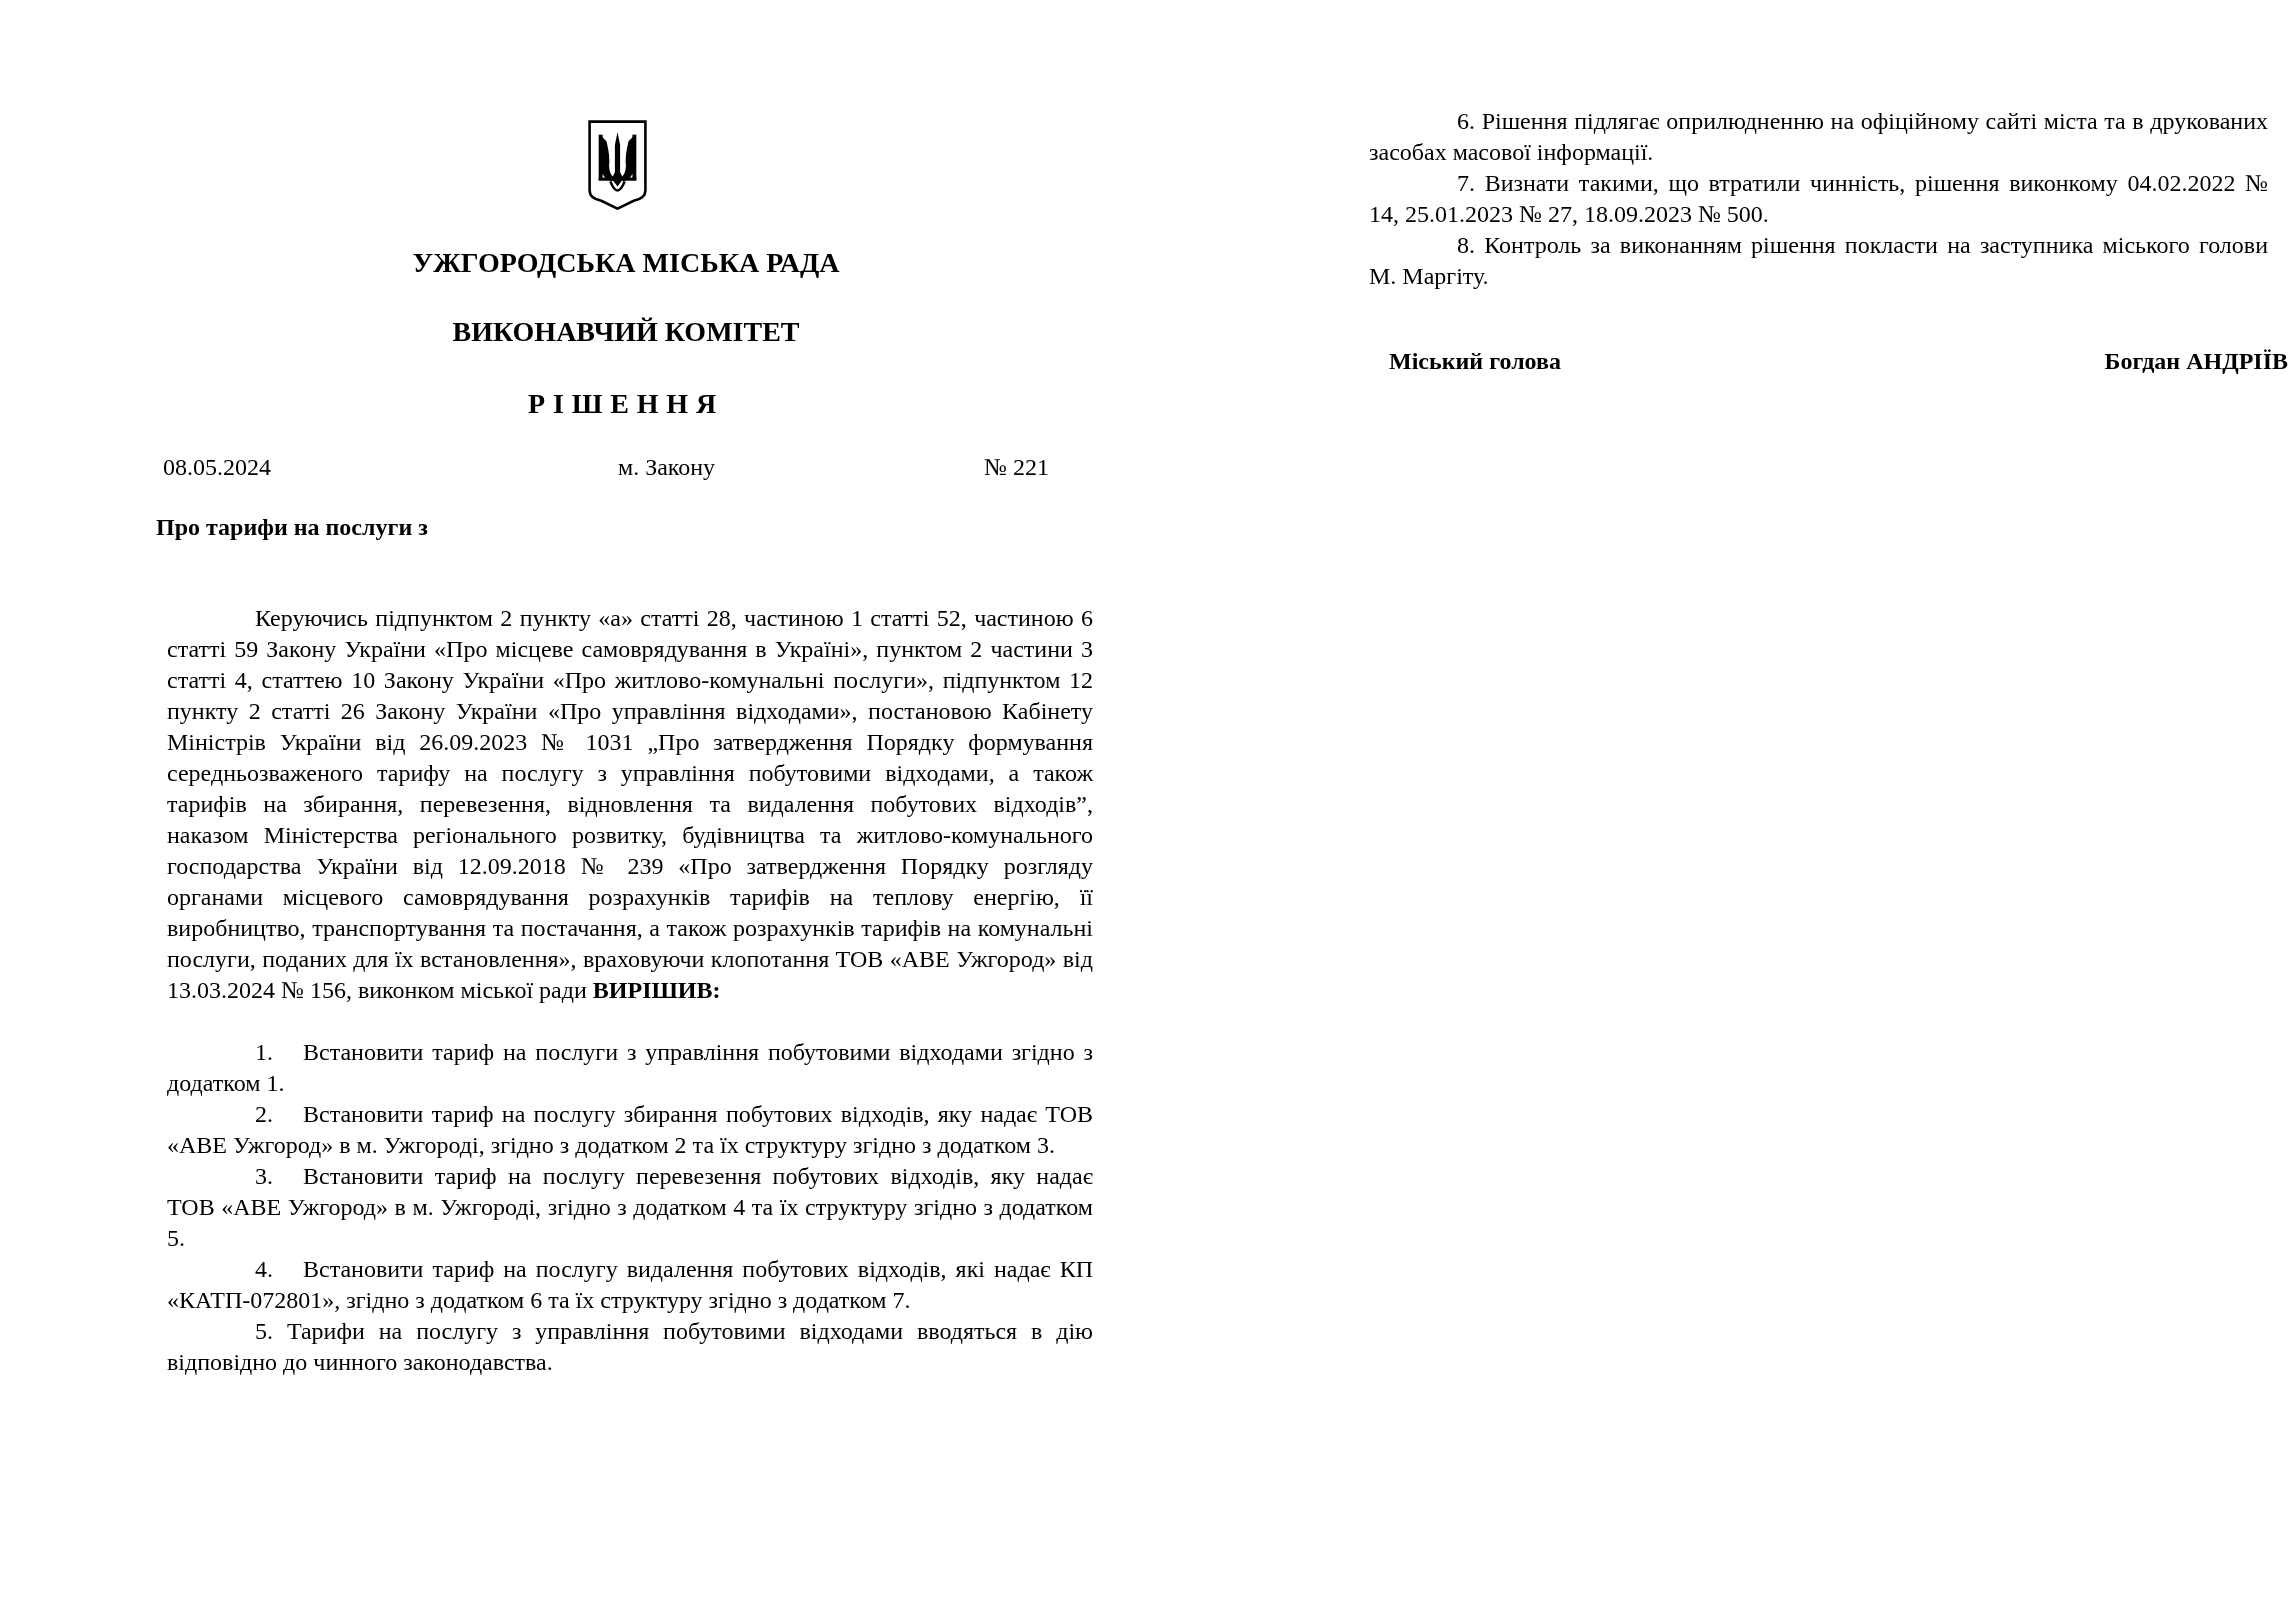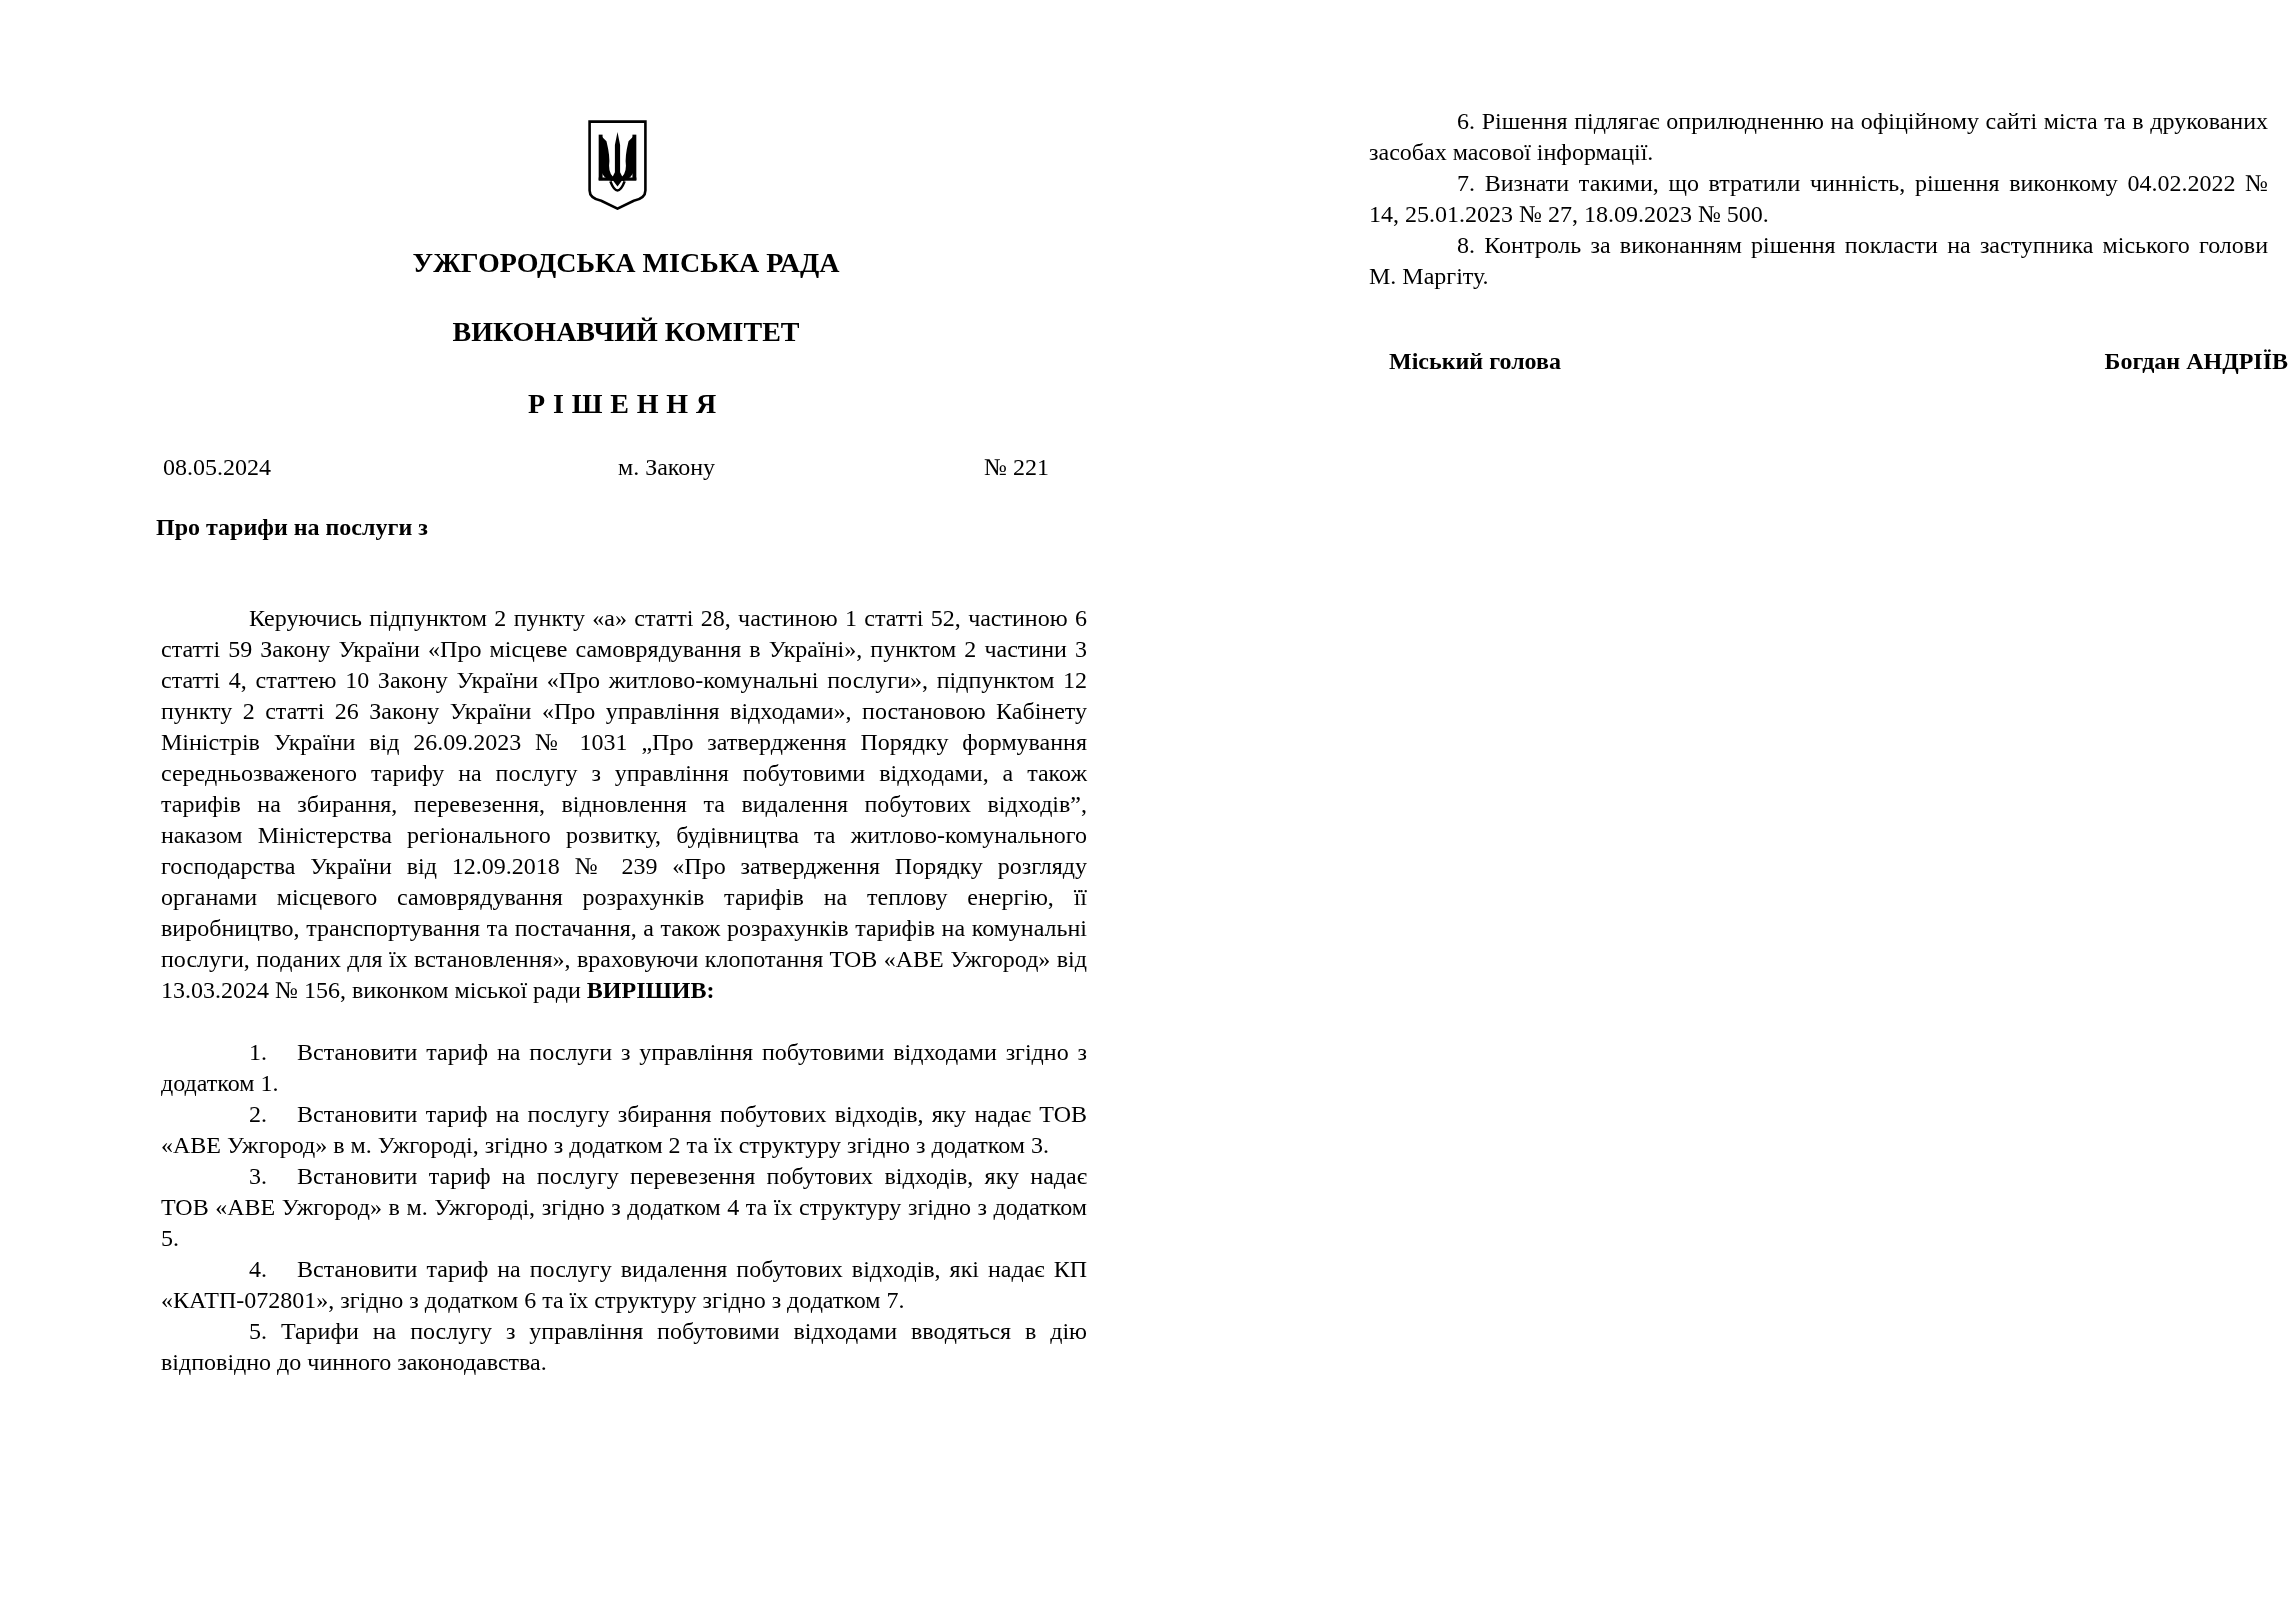--- a/index.html
+++ b/index.html
@@ -29,21 +29,21 @@
   .meta-row span:nth-child(2) { margin-left: 78px; }
 
   .subject {
     position: absolute; left: 156px; top: 512px; width: 585px;
     font-weight: bold; font-size: 24px; line-height: 31px;
   }
 
   .text {
     font-size: 24px; line-height: 31px; text-align: justify; hyphens: none;
   }
-  .left-body { position: absolute; left: 161px; top: 603px; width: 926px; }
+  .left-body { position: absolute; left: 167px; top: 603px; width: 926px; }
   .right-body { position: absolute; left: 1369px; top: 106px; width: 899px; }
 
   .para { text-indent: 88px; margin: 0; }
   .gap { height: 31px; }
   .bold { font-weight: bold; }
   .num { display: inline-block; width: 48px; text-indent: 0; }
 
   .signature {
     position: absolute; left: 1369px; width: 899px; top: 346px;
     font-weight: bold; font-size: 24px; line-height: 31px;

